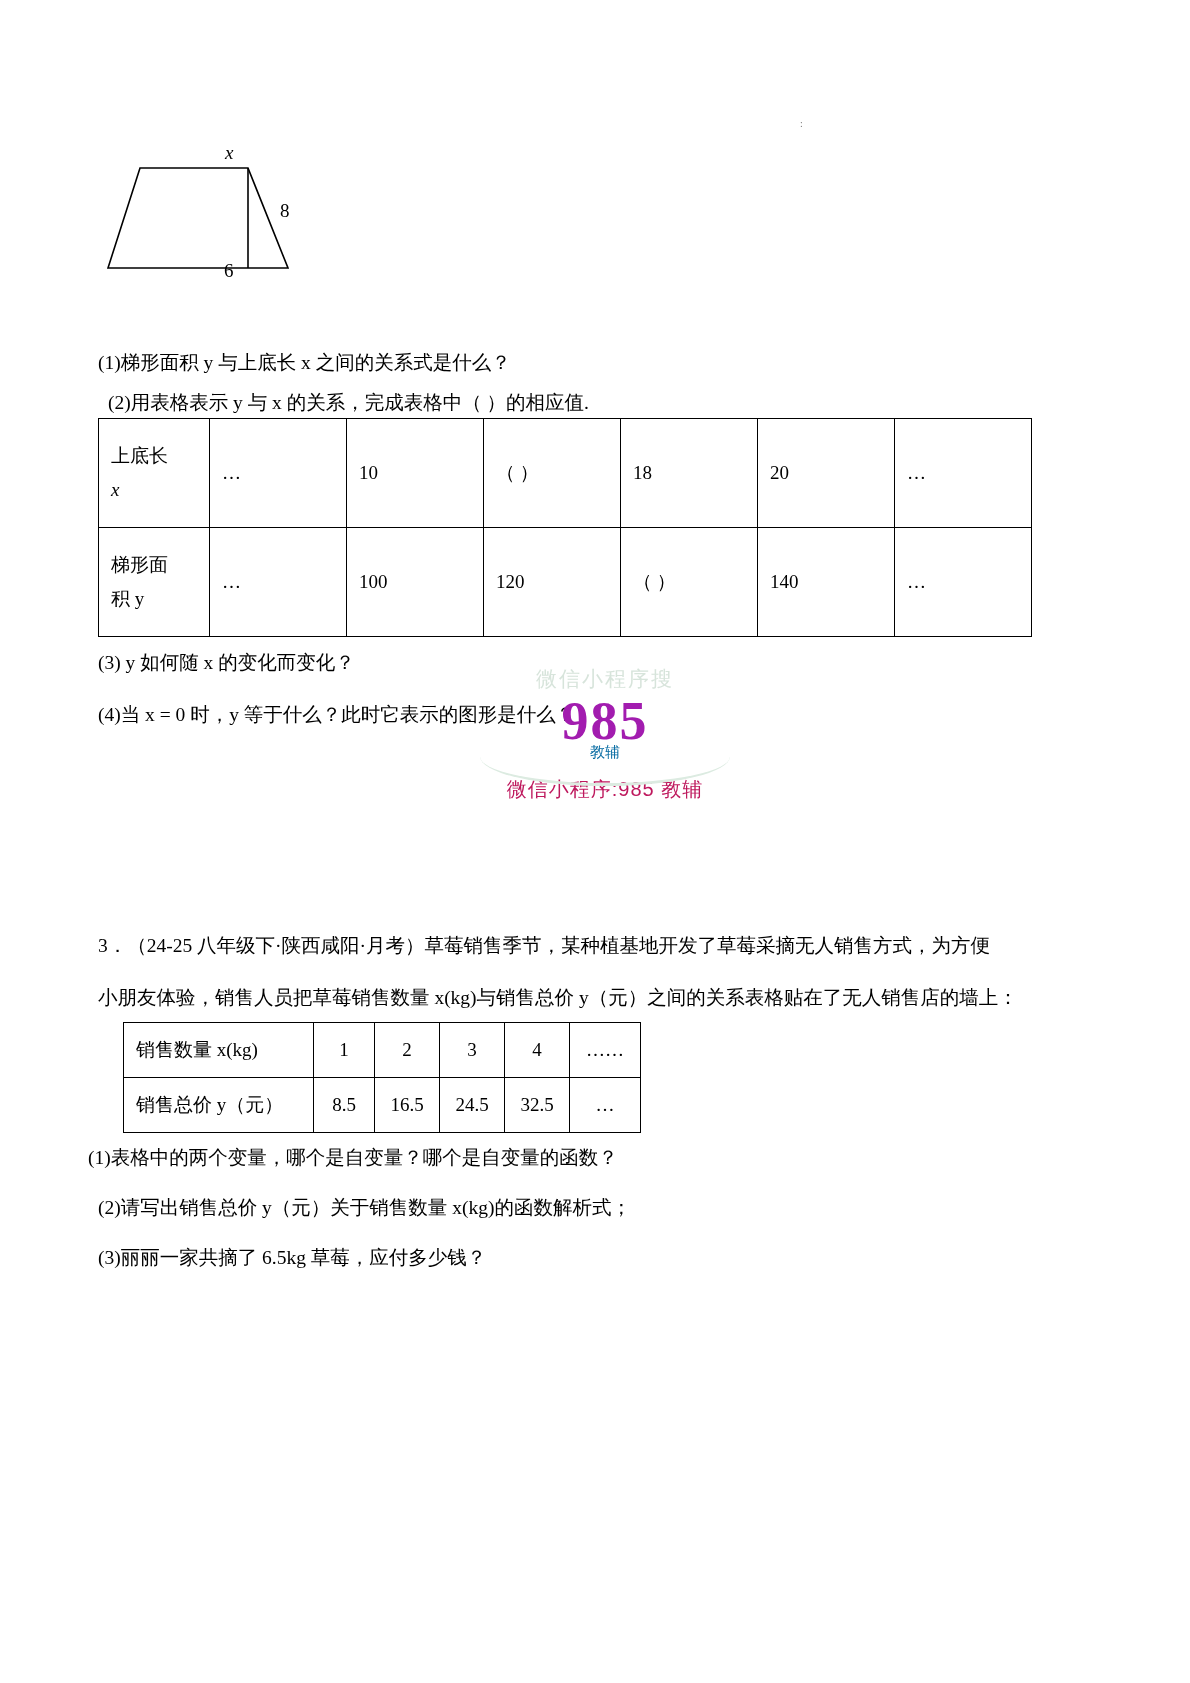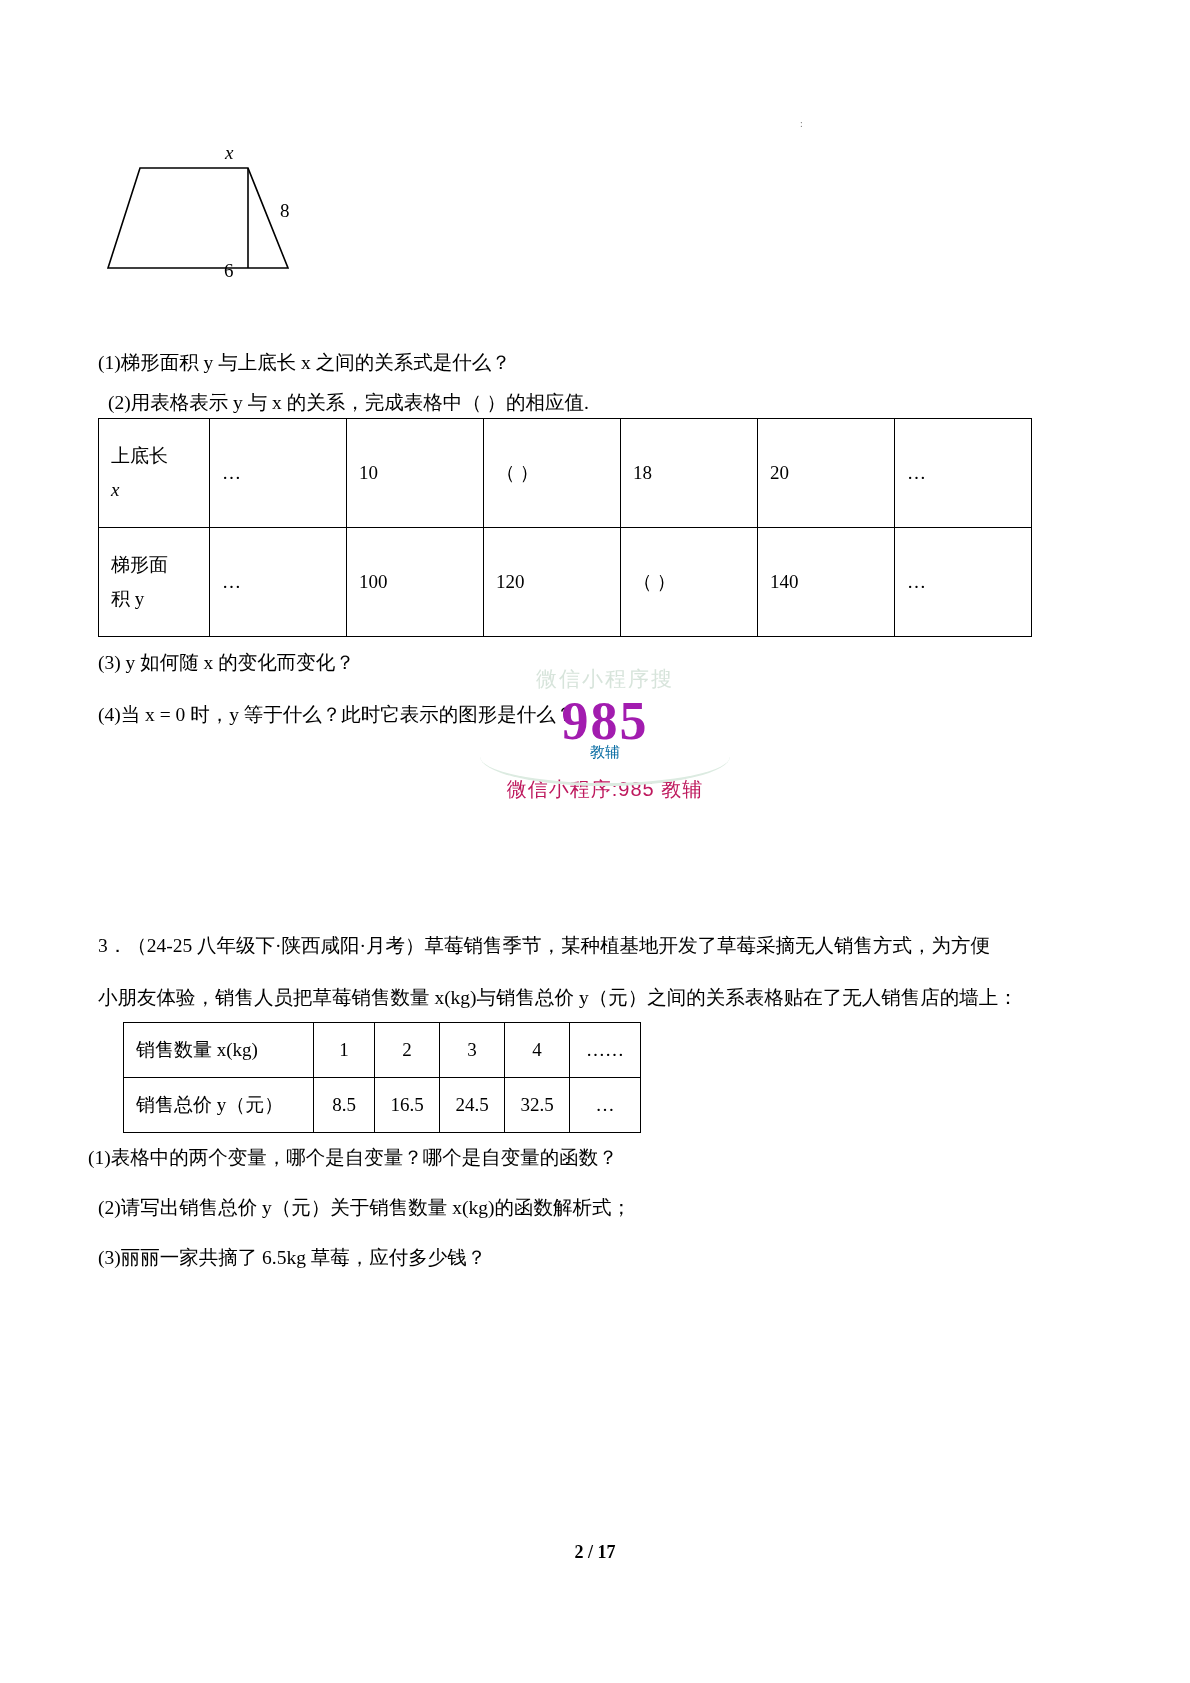--- a/index.html
+++ b/index.html
@@ -259,15 +259,14 @@
       <td class="c4">32.5</td>
       <td class="c5">…</td>
     </tr>
   </tbody>
     </table>
 
   <div class="p3line" style="left:88px; top:1142px;">(1)表格中的两个变量，哪个是自变量？哪个是自变量的函数？</div>
   <div class="p3line" style="left:98px; top:1192px;">(2)请写出销售总价 y（元）关于销售数量 x(kg)的函数解析式；</div>
   <div class="p3line" style="left:98px; top:1242px;">(3)丽丽一家共摘了 6.5kg 草莓，应付多少钱？</div>
 
-  <div class="footer">2 / 17</div>
 
 </div>
 
 </body></html>

